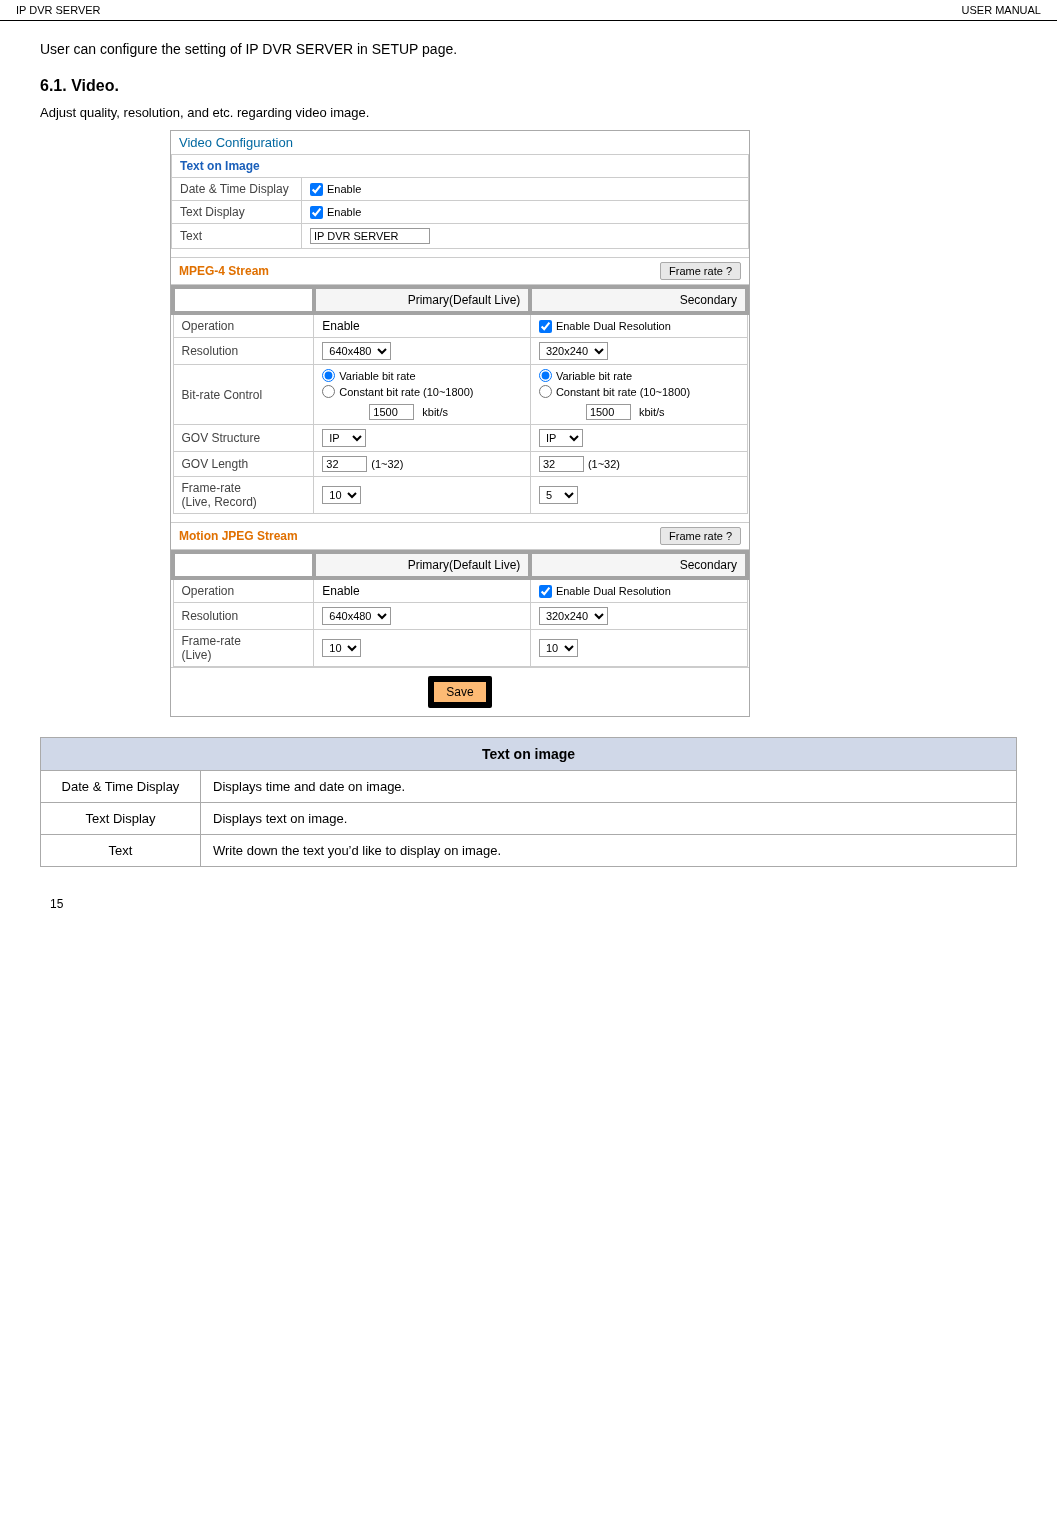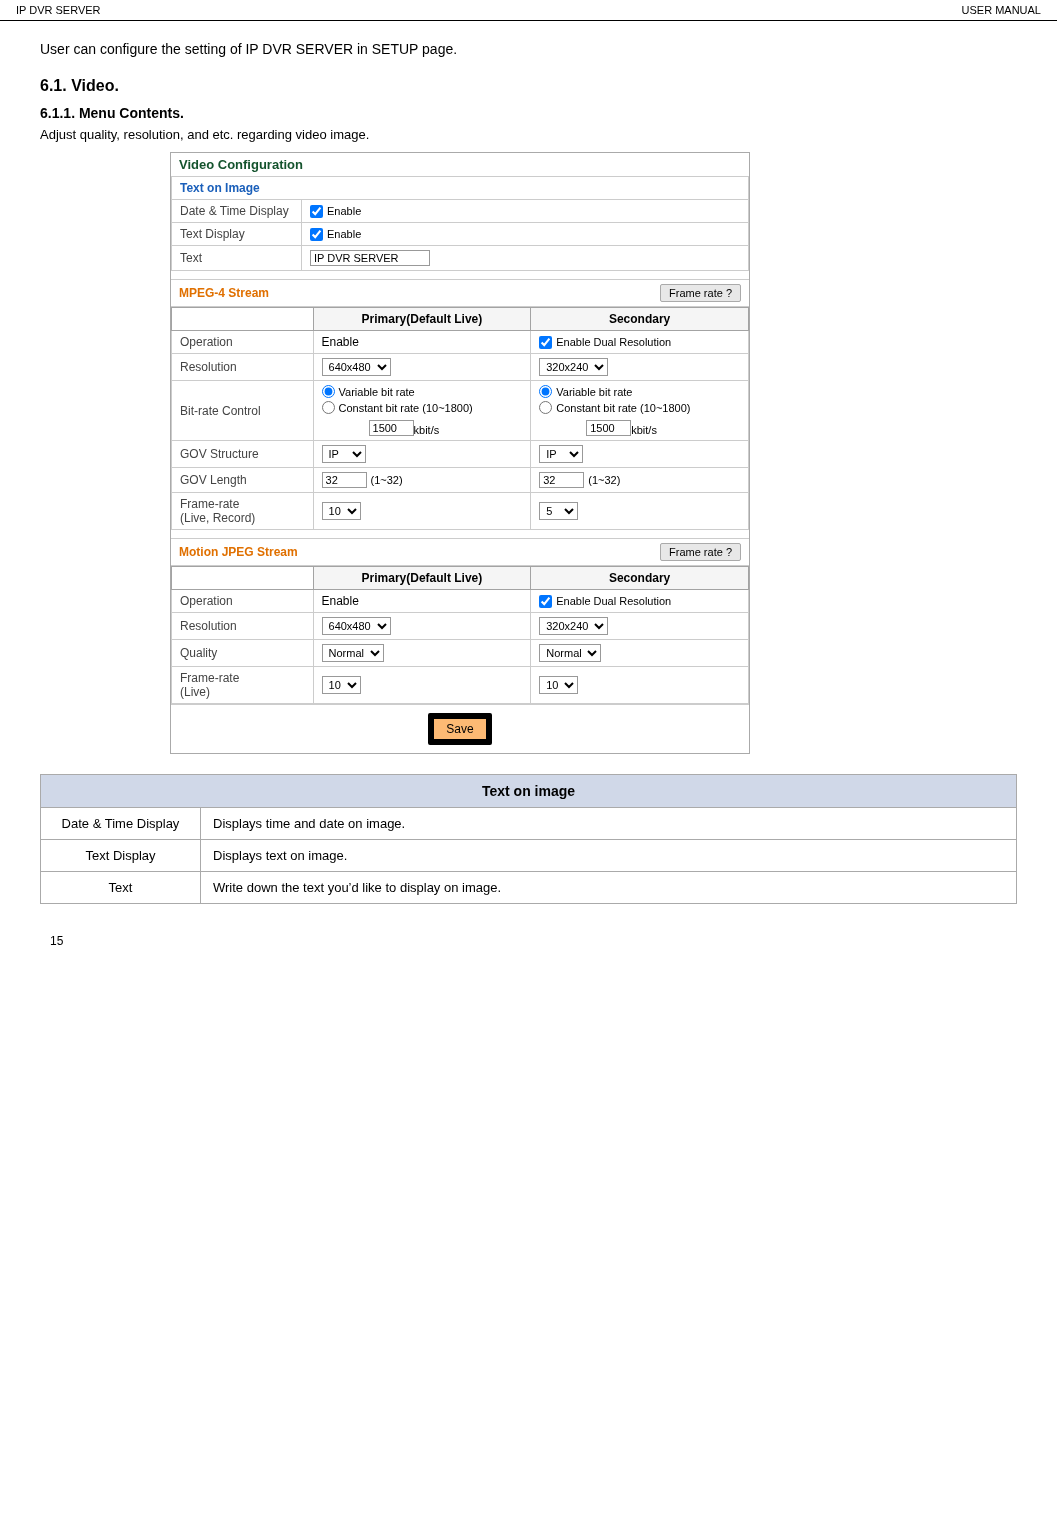--- a/index.html
+++ b/index.html
@@ -49,22 +49,22 @@
     }
 
     
     .video-config {
       border: 1px solid #aaa;
       width: 580px;
       margin-left: 130px;
       margin-bottom: 20px;
     }
     .video-config-title {
-      color: #14532d;
-      font-weight: bold;
+      color: #0369a1;
+      font-weight: normal;
       font-size: 13px;
       padding: 4px 8px;
     }
     .section-header-blue {
       color: #1a5fba;
       font-weight: bold;
       font-size: 12px;
       padding: 4px 8px;
       background: #fff;
     }
@@ -80,23 +80,23 @@
       padding: 4px 8px;
       vertical-align: middle;
     }
     .config-table .label-cell {
       width: 130px;
       color: #444;
       background: #fff;
     }
     .stream-header-row td {
       background: #f5f5f5;
-      font-weight: bold;
-      text-align: center;
-      border: 1px solid #a3a3a3;
+      font-weight: normal;
+      text-align: right;
+      border: 4px solid #a3a3a3;
     }
     .stream-btn {
       background: #e8e8e8;
       border: 1px solid #aaa;
       padding: 2px 8px;
       font-size: 11px;
       cursor: pointer;
       border-radius: 2px;
     }
     .stream-section-header {
@@ -137,22 +137,22 @@
       font-size: 11px;
     }
     .checkbox-item {
       display: flex;
       align-items: center;
       gap: 4px;
       font-size: 11px;
     }
     .bitrate-row {
       display: flex;
-      align-items: flex-end;
-      gap: 0;
+      align-items: center;
+      gap: 8px;
       font-size: 11px;
       margin-top: 3px;
       padding-left: 47px;
     }
     .save-row {
       text-align: center;
       padding: 8px;
       border-top: 1px solid #ccc;
     }
     .save-btn {
@@ -205,21 +205,20 @@
   <span>IP DVR SERVER</span>
   <span>USER MANUAL</span>
 </div>
 
 <div class="page-content">
 
   <p class="section-desc">User can configure the setting of IP DVR SERVER in SETUP page.</p>
 
   <h2 class="subsection">6.1. Video.</h2>
 
-  <h3 class="subsubsection">6.1.1.  Menu Contents.</h3>
   <p class="subsection-desc">Adjust quality, resolution, and etc. regarding video image.</p>
 
   <div class="video-config">
     <div class="video-config-title">Video Configuration</div>
 
     <table class="config-table">
       <tbody>
           <tr>
         <td colspan="2" class="section-header-blue">Text on Image</td>
       </tr>
@@ -415,37 +414,20 @@
             </select>
           </td>
           <td>
             <select class="small-select">
               <option>320x240</option>
               <option>640x480</option>
             </select>
           </td>
         </tr>
 
-        <tr>
-          <td class="label-cell">Quality</td>
-          <td>
-            <select class="small-select">
-              <option>Normal</option>
-              <option>High</option>
-              <option>Low</option>
-            </select>
-          </td>
-          <td>
-            <select class="small-select">
-              <option>Normal</option>
-              <option>High</option>
-              <option>Low</option>
-            </select>
-          </td>
-        </tr>
 
         <tr>
           <td class="label-cell">Frame-rate<br>(Live)</td>
           <td>
             <select class="small-select">
               <option>10</option>
               <option>5</option>
               <option>15</option>
             </select>
           </td>

